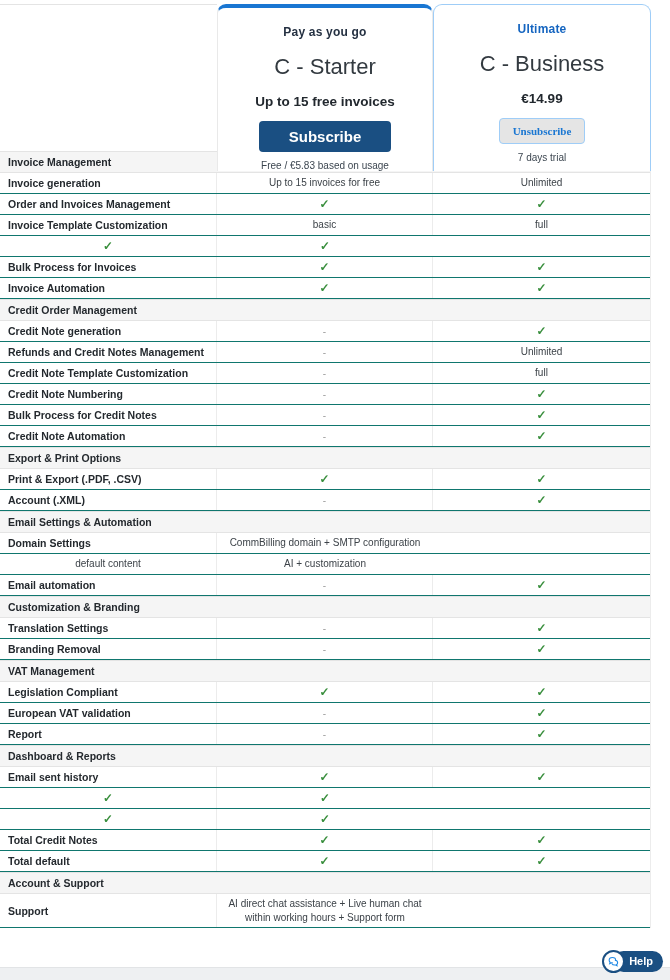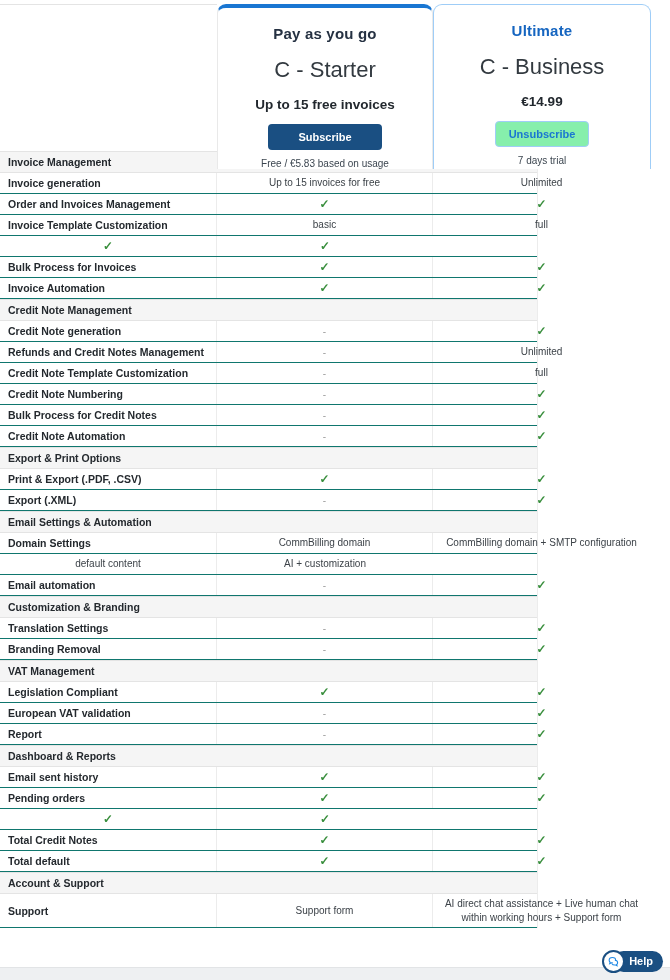--- a/index.html
+++ b/index.html
@@ -30,52 +30,52 @@
   }
   .plan-card.starter {
     border: 1px solid #e9e9e9;
     border-top: 4px solid var(--accent, #1976d2);
     border-bottom: none;
   }
   .plan-card.business {
     border: 1px solid var(--lightblue, #9fcdf7);
     border-bottom: none;
   }
-  .tier-label { font-size: 15px; font-weight: bold; color: #253142; letter-spacing: .2px; }
+  .tier-label { font-size: 12px; font-weight: bold; color: #253142; letter-spacing: .2px; }
   .plan-card.business .tier-label { color: var(--blue-text, #1565c0); }
   .plan-name { font-size: 22px; font-weight: 400; color: #333a40; margin-top: 15px; }
   .price-line { font-size: 13.5px; font-weight: bold; color: #22282e; margin-top: 14px; }
   .btn-subscribe {
     margin-top: 12px;
     background: var(--navy, #1a4f82);
     color: #ffffff;
     font-family: inherit;
-    font-size: 11px;
+    font-size: 15px;
     font-weight: bold;
     border: none;
     border-radius: 4px;
     padding: 7px 30px;
     cursor: pointer;
   }
   .btn-unsubscribe {
     margin-top: 12px;
-    background: #86efac;
+    background: #e5e5e5;
     color: var(--accent, #1976d2);
-    font-family: Liberation Sans, sans-serif;
+    font-family: Liberation Serif, serif;
     font-size: 11px;
     font-weight: bold;
     border: 1px solid var(--lightblue, #9fcdf7);
     border-radius: 4px;
     padding: 6px 13px;
     cursor: pointer;
   }
   .plan-note { font-size: 10px; color: #3c4650; margin-top: 8px; }
 
   
-  .table { width: 538px; border-right: 1px solid #ececec; }
+  .table { width: 651px; border-right: 1px solid #ececec; }
   .section-header {
     height: 22px;
     background: #f5f5f5;
     border-top: 1px solid #e4e4e4;
     border-bottom: 1px solid #e4e4e4;
     display: flex;
     align-items: center;
     padding-left: 8px;
     font-size: 10.5px;
     font-weight: bold;
@@ -221,21 +221,21 @@
       <div class="row">
         <div class="cell-feature">Invoice Automation</div>
         <div class="cell-value mid">
           <span class="check">✓</span>
         </div>
         <div class="cell-value">
           <span class="check">✓</span>
         </div>
       </div>
       <div class="section-header">
-        <span>Credit Note Management</span>
+        <span>Credit Order Management</span>
       </div>
       <div class="row">
         <div class="cell-feature">Credit Note generation</div>
         <div class="cell-value mid">
           <span class="dash">-</span>
         </div>
         <div class="cell-value">
           <span class="check">✓</span>
         </div>
       </div>
@@ -290,36 +290,33 @@
       <div class="row">
         <div class="cell-feature">Print &amp; Export (.PDF, .CSV)</div>
         <div class="cell-value mid">
           <span class="check">✓</span>
         </div>
         <div class="cell-value">
           <span class="check">✓</span>
         </div>
       </div>
       <div class="row">
-        <div class="cell-feature">Export (.XML)</div>
+        <div class="cell-feature">Account (.XML)</div>
         <div class="cell-value mid">
           <span class="dash">-</span>
         </div>
         <div class="cell-value">
           <span class="check">✓</span>
         </div>
       </div>
       <div class="section-header">
         <span>Email Settings &amp; Automation</span>
       </div>
       <div class="row">
         <div class="cell-feature">Domain Settings</div>
-        <div class="cell-value mid">
-          <span class="val">CommBilling domain</span>
-        </div>
         <div class="cell-value">
           <span class="val">CommBilling domain + SMTP configuration</span>
         </div>
       </div>
       <div class="row">
         <div class="cell-value mid">
           <span class="val">default content</span>
         </div>
         <div class="cell-value">
           <span class="val">AI + customization</span>
@@ -391,21 +388,20 @@
       <div class="row">
         <div class="cell-feature">Email sent history</div>
         <div class="cell-value mid">
           <span class="check">✓</span>
         </div>
         <div class="cell-value">
           <span class="check">✓</span>
         </div>
       </div>
       <div class="row">
-        <div class="cell-feature">Pending orders</div>
         <div class="cell-value mid">
           <span class="check">✓</span>
         </div>
         <div class="cell-value">
           <span class="check">✓</span>
         </div>
       </div>
       <div class="row">
         <div class="cell-value mid">
           <span class="check">✓</span>
@@ -430,23 +426,20 @@
         </div>
         <div class="cell-value">
           <span class="check">✓</span>
         </div>
       </div>
       <div class="section-header">
         <span>Account &amp; Support</span>
       </div>
       <div class="row">
         <div class="cell-feature">Support</div>
-        <div class="cell-value mid">
-          <span class="val">Support form</span>
-        </div>
         <div class="cell-value">
           <span class="val">AI direct chat assistance + Live human chat within working hours + Support form</span>
         </div>
       </div>
     </div>
 
   <div class="bottom-strip"></div>
 
   <div class="help-widget">
     <div class="help-circle">

